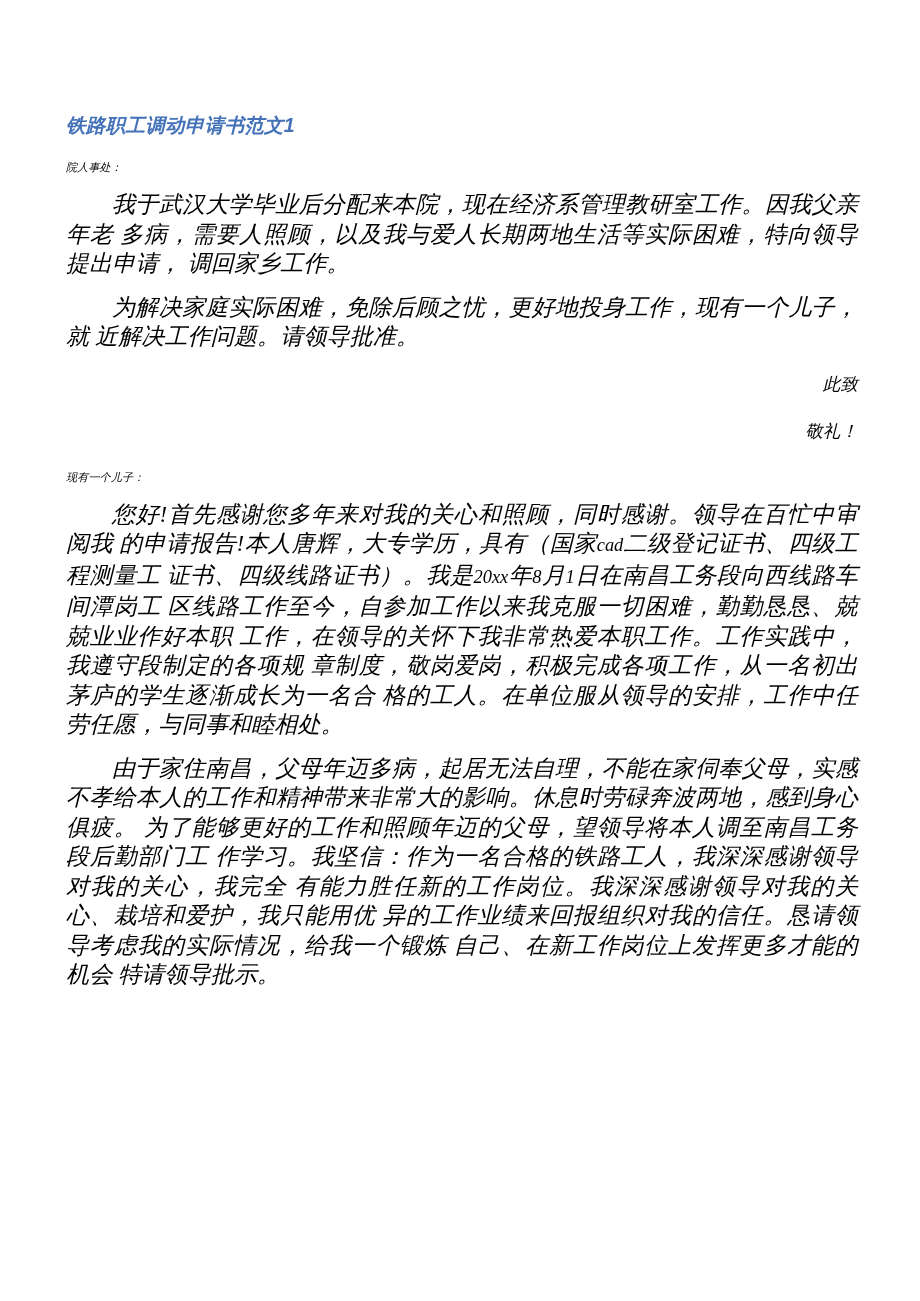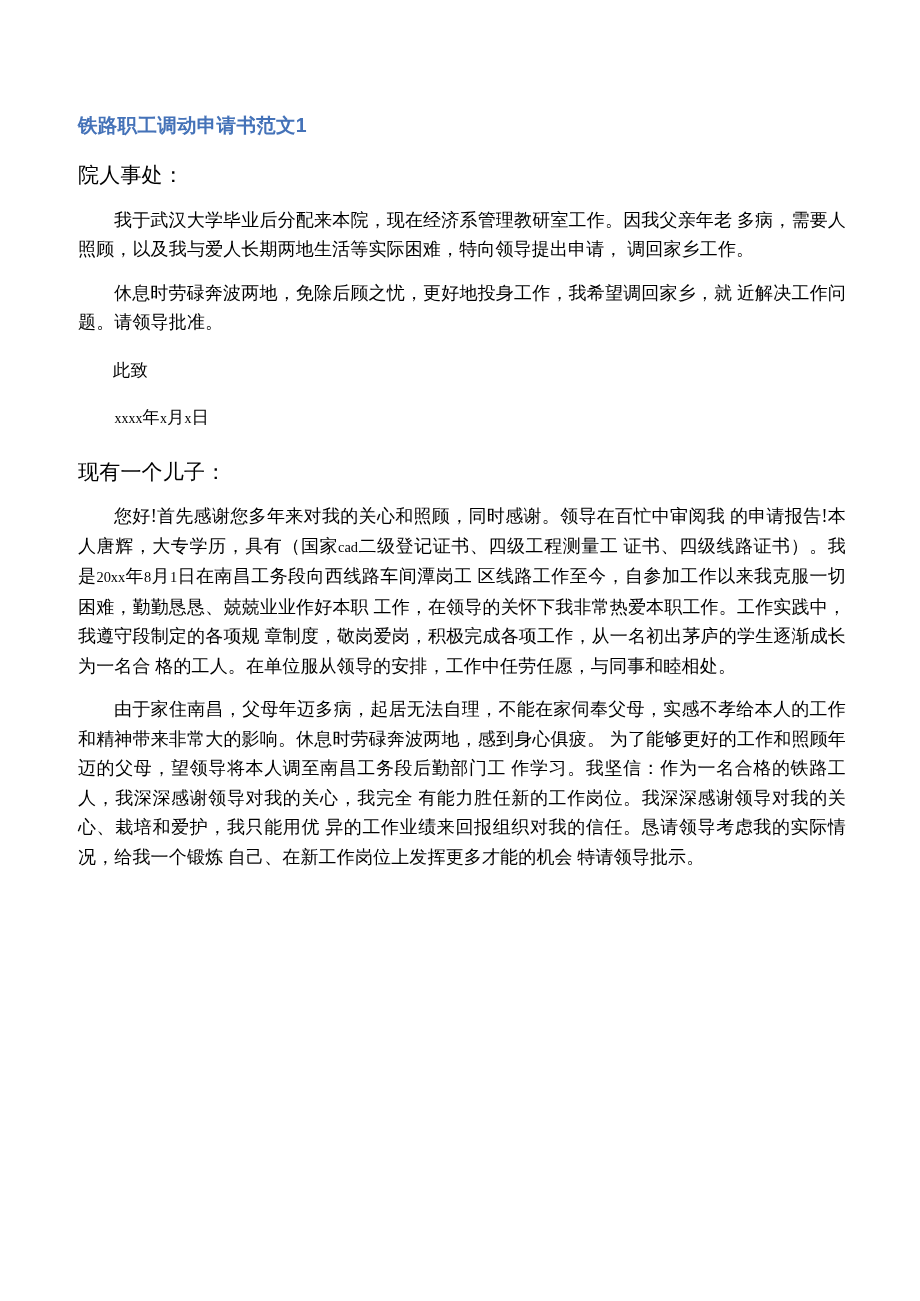--- a/index.html
+++ b/index.html
@@ -41,77 +41,78 @@
     line-height: 1.25;
     color: #4472b8;
     letter-spacing: 0.3px;
     margin: 0;
   }
   .heading-1 { margin-top: 113px; }
   .heading-2 { margin-top: 30px; }
 
   
   .salutation {
-    font-size: 21px;
+    font-size: 11px;
     line-height: 1.55;
     margin: 22px 0 0 0;
     letter-spacing: 0.2px;
   }
 
   p.body-para {
-    font-size: 18px;
+    font-size: 23px;
     line-height: 29.5px;
     margin: 14px 0 0 0;
     text-align: justify;
     text-justify: inter-ideograph;
     text-indent: 2em;
     letter-spacing: 0.15px;
   }
 
   .closing-line {
     font-size: 17.4px;
     line-height: 29.5px;
     margin: 18px 0 0 0;
     letter-spacing: 0.2px;
+    text-align: right;
   }
   .closing-line.indent-1 { padding-left: 2em; }
   .closing-line.indent-sign { padding-left: 2.1em; }
   .closing-line.indent-date { padding-left: 2.1em; }
 
   
   .num {
     font-family: "Liberation Serif", "DejaVu Serif", serif;
     font-size: 0.80em;
     letter-spacing: 0;
   }
 
-  .section { margin: 12px; padding: 0; }
+  .section { margin: 0; padding: 0; font-style: italic; }
   .section + .section { margin-top: 18px; }
 </style>
 </head>
 <body>
 
 <div class="page">
   <div class="content">
 
     <div class="section">
       <h2 class="doc-heading heading-1">铁路职工调动申请书范文1</h2>
 
       <div class="salutation">院人事处：</div>
 
       <p class="body-para">我于武汉大学毕业后分配来本院，现在经济系管理教研室工作。因我父亲年老 多病，需要人照顾，以及我与爱人长期两地生活等实际困难，特向领导提出申请， 调回家乡工作。</p>
 
 
-      <p class="body-para">休息时劳碌奔波两地，免除后顾之忧，更好地投身工作，我希望调回家乡，就 近解决工作问题。请领导批准。</p>
+      <p class="body-para">为解决家庭实际困难，免除后顾之忧，更好地投身工作，现有一个儿子，就 近解决工作问题。请领导批准。</p>
 
       <div class="closing-line indent-1">此致</div>
 
+      <div class="closing-line">敬礼！</div>
 
 
-      <div class="closing-line indent-date"><span class="num">xxxx</span>年<span class="num">x</span>月<span class="num">x</span>日</div>
     </div>
 
     <div class="section">
 
       <div class="salutation">现有一个儿子：</div>
 
       <p class="body-para">您好!首先感谢您多年来对我的关心和照顾，同时感谢。领导在百忙中审阅我 的申请报告!本人唐辉，大专学历，具有（国家<span class="num">cad</span>二级登记证书、四级工程测量工 证书、四级线路证书）。我是<span class="num">20xx</span>年<span class="num">8</span>月<span class="num">1</span>日在南昌工务段向西线路车间潭岗工 区线路工作至今，自参加工作以来我克服一切困难，勤勤恳恳、兢兢业业作好本职 工作，在领导的关怀下我非常热爱本职工作。工作实践中，我遵守段制定的各项规 章制度，敬岗爱岗，积极完成各项工作，从一名初出茅庐的学生逐渐成长为一名合 格的工人。在单位服从领导的安排，工作中任劳任愿，与同事和睦相处。</p>
 
       <p class="body-para">由于家住南昌，父母年迈多病，起居无法自理，不能在家伺奉父母，实感不孝给本人的工作和精神带来非常大的影响。休息时劳碌奔波两地，感到身心俱疲。 为了能够更好的工作和照顾年迈的父母，望领导将本人调至南昌工务段后勤部门工 作学习。我坚信：作为一名合格的铁路工人，我深深感谢领导对我的关心，我完全 有能力胜任新的工作岗位。我深深感谢领导对我的关心、栽培和爱护，我只能用优 异的工作业绩来回报组织对我的信任。恳请领导考虑我的实际情况，给我一个锻炼 自己、在新工作岗位上发挥更多才能的机会 特请领导批示。</p>
     </div>

